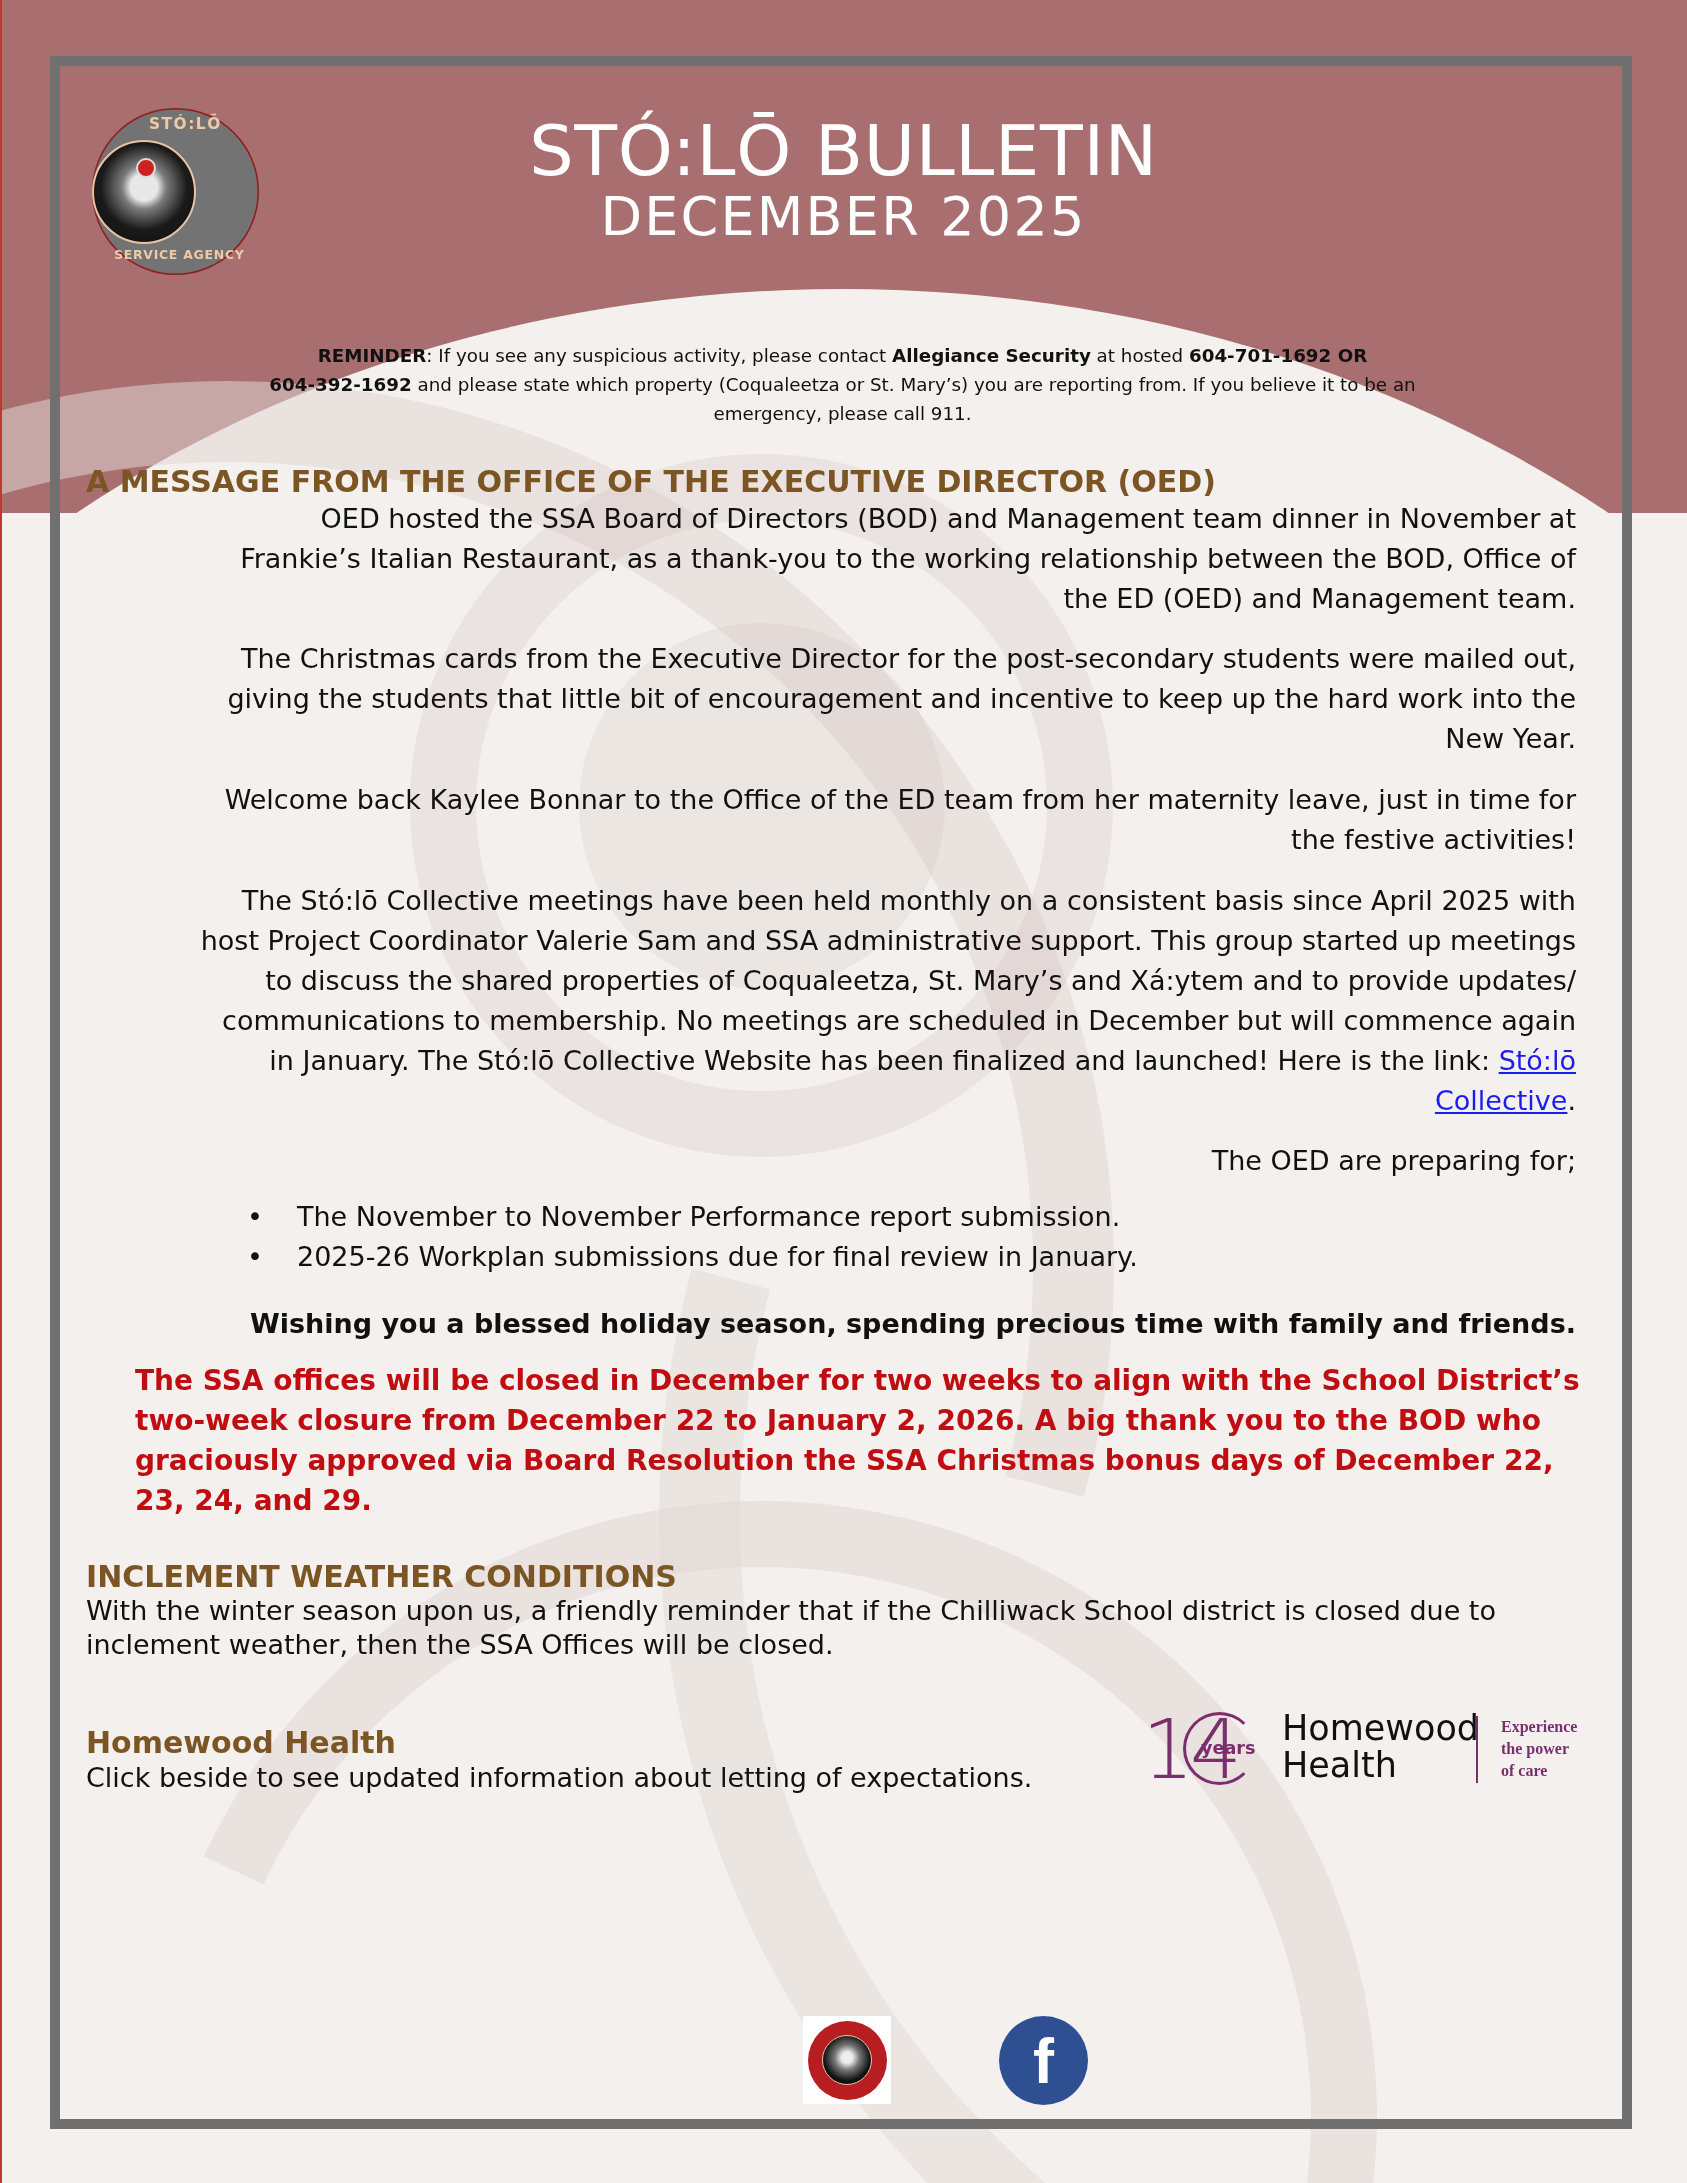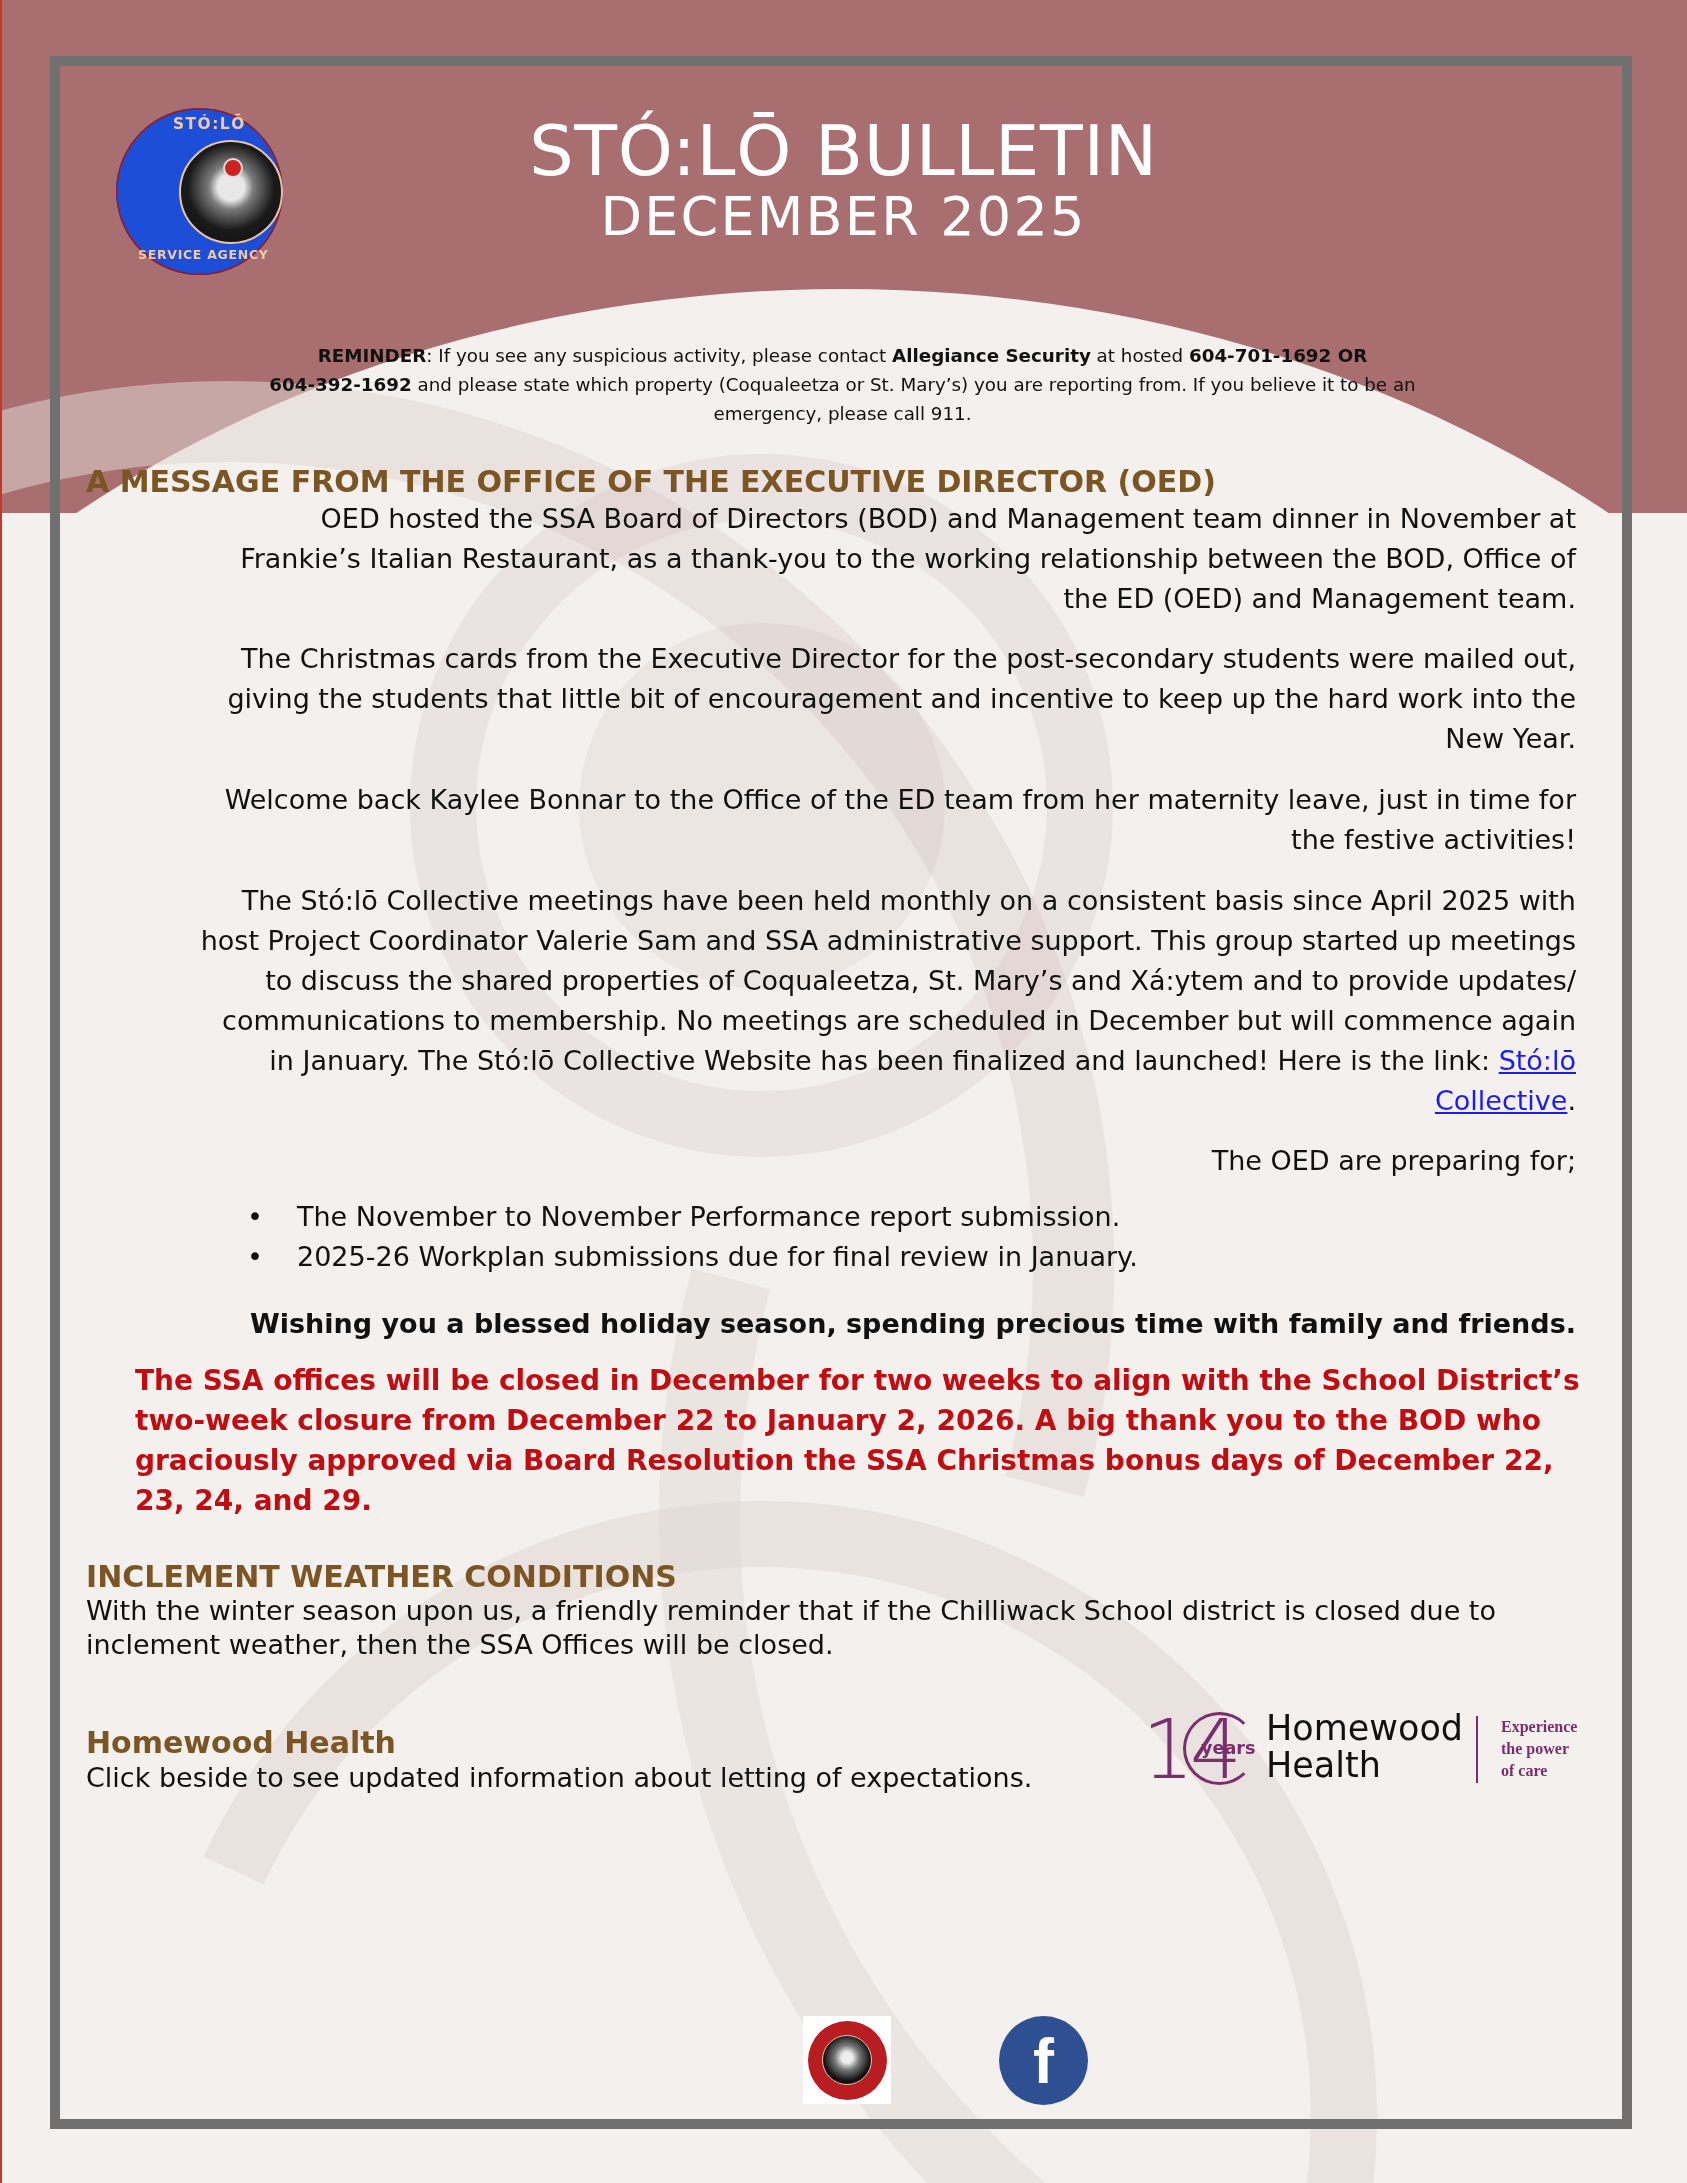--- a/index.html
+++ b/index.html
@@ -34,22 +34,22 @@
   .watermark-inner {
     position:absolute; left:579px; top:623px; width:366px; height:366px; border-radius:50%;
     background:rgba(190,165,165,0.13);
   }
   .frame {
     position:absolute; left:50px; top:56px; width:1582px; height:2073px;
     border:10.3px solid #707070; box-sizing:border-box;
   }
 
   .logo {
-    position:absolute; left:116px; top:108px; width:167px; height:167px; border-radius:50%;
-    background:#1d4ed8; display:flex; align-items:center; justify-content:flex-end;
+    position:absolute; left:92px; top:108px; width:167px; height:167px; border-radius:50%;
+    background:#737373; display:flex; align-items:center; justify-content:flex-start;
     box-shadow:0 0 0 1.5px #9a1a1b inset;
   }
   .logo-inner {
     width:104px; height:104px; border-radius:50%;
     background:radial-gradient(circle at 50% 45%, #e8e8e8 0 18%, #7b7b7b 30%, #1a1a1a 58%, #0d0d0d 100%);
     border:2.2px solid #e9c3a2; box-sizing:border-box; position:relative;
   }
   .logo-inner::after {
     content:""; position:absolute; left:42px; top:16px; width:16px; height:16px; border-radius:50%;
     background:#c22; border:2.9px solid #ddd;
@@ -88,21 +88,21 @@
   .red-notice {
     position:absolute; left:135px; width:1457px; top:1361px;
     color:#c00d12; font-weight:bold; font-size:28px; line-height:40px;
   }
   .body-plain { position:absolute; left:86px; width:1523px; font-size:27px; line-height:34px; color:#111; }
 
   .hh-logo { position:absolute; left:1102px; top:1706px; width:498px; height:88px; }
   .hh-140 { position:absolute; left:0; top:0; font-size:82px; color:#7a2e6e; font-weight:200; letter-spacing:-4.4px; line-height:88px; font-family:"DejaVu Sans", sans-serif;margin-left:40px; }
   .hh-ring { position:absolute; left:81px; top:5.9px; width:73px; height:73px; border-radius:50%; border:3.7px solid #7a2e6e; border-right-color:transparent; box-sizing:border-box; }
   .hh-years { position:absolute; left:99px; top:31.5px; font-size:17.6px; color:#7a2e6e; font-weight:bold; }
-  .hh-name { position:absolute; left:164px; top:4.4px; font-size:35px; line-height:37px; color:#111; }
+  .hh-name { position:absolute; left:180px; top:4.4px; font-size:35px; line-height:37px; color:#111; }
   .hh-divider { position:absolute; left:374px; top:10.3px; width:2.2px; height:67px; background:#7a2e6e; }
   .hh-tagline { position:absolute; left:399px; top:10.3px; font-size:16px; line-height:22px; color:#7a2e6e; font-weight:bold;font-family:Liberation Serif, serif; }
 
   .footer-logo { position:absolute; left:803px; top:2016px; width:88px; height:88px; background:#ffffff; display:flex; align-items:center; justify-content:center; }
   .footer-logo .mini { width:79px; height:79px; border-radius:50%; background:#b81e21; display:flex; align-items:center; justify-content:center; }
   .footer-logo .mini span { width:48px; height:48px; border-radius:50%; background:radial-gradient(circle at 50% 45%, #eee 0 15%, #777 35%, #111 65%); border:1.5px solid #e9c3a2; }
   .fb-icon { position:absolute; left:999px; top:2016px; width:89px; height:89px; border-radius:50%; background:#2f4f93; display:flex; align-items:center; justify-content:center; color:#ffffff; font-weight:bold; font-size:63px; font-family:"Liberation Sans", sans-serif; }
 </style>
 </head>
 <body>

